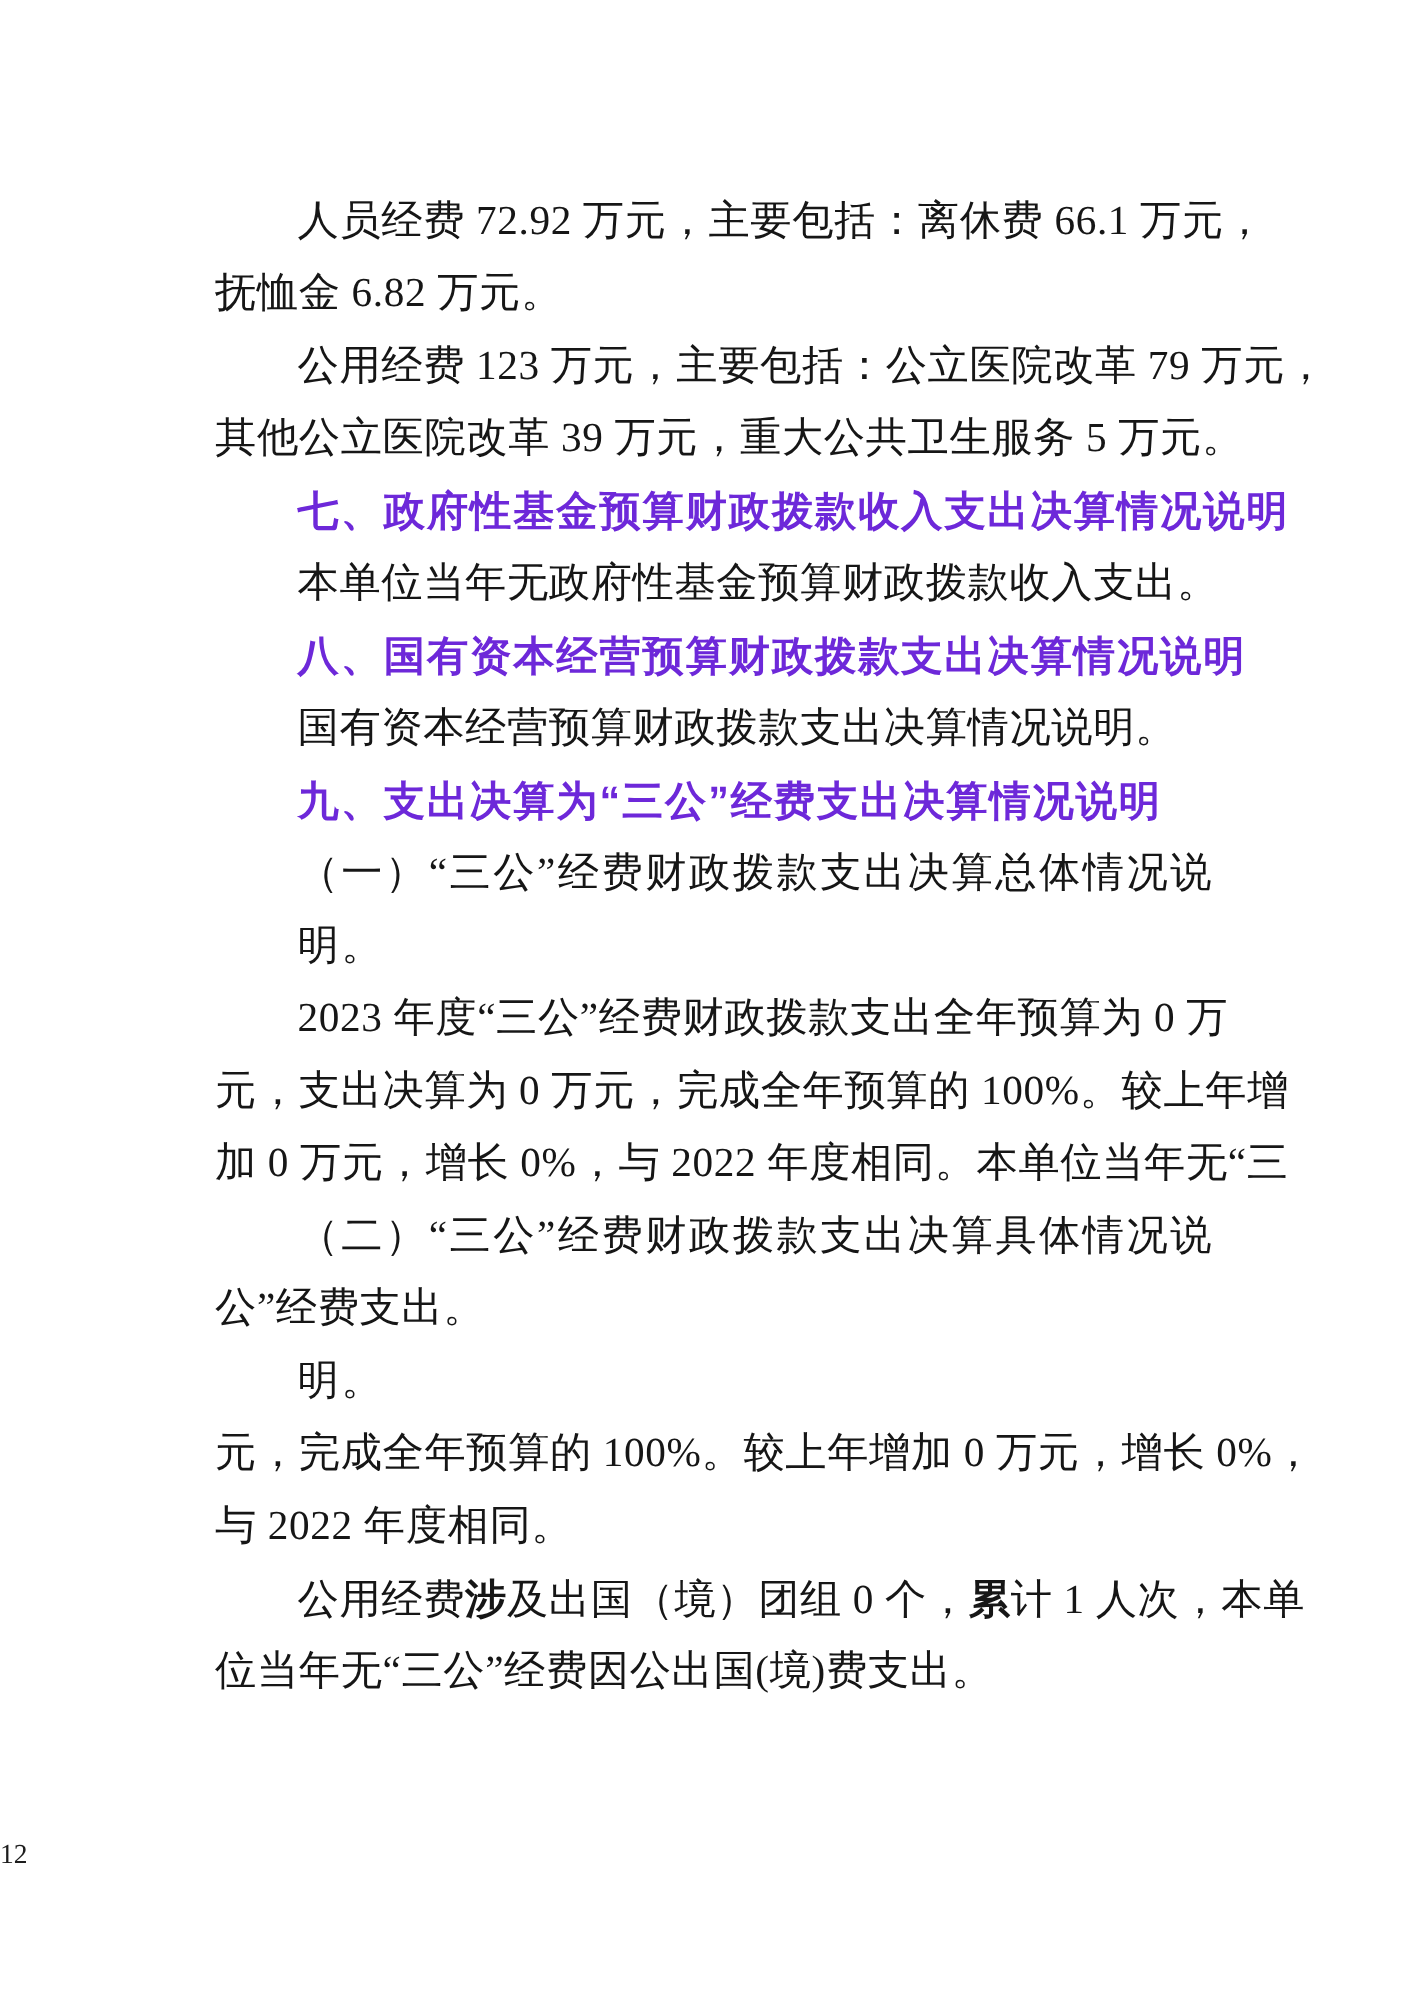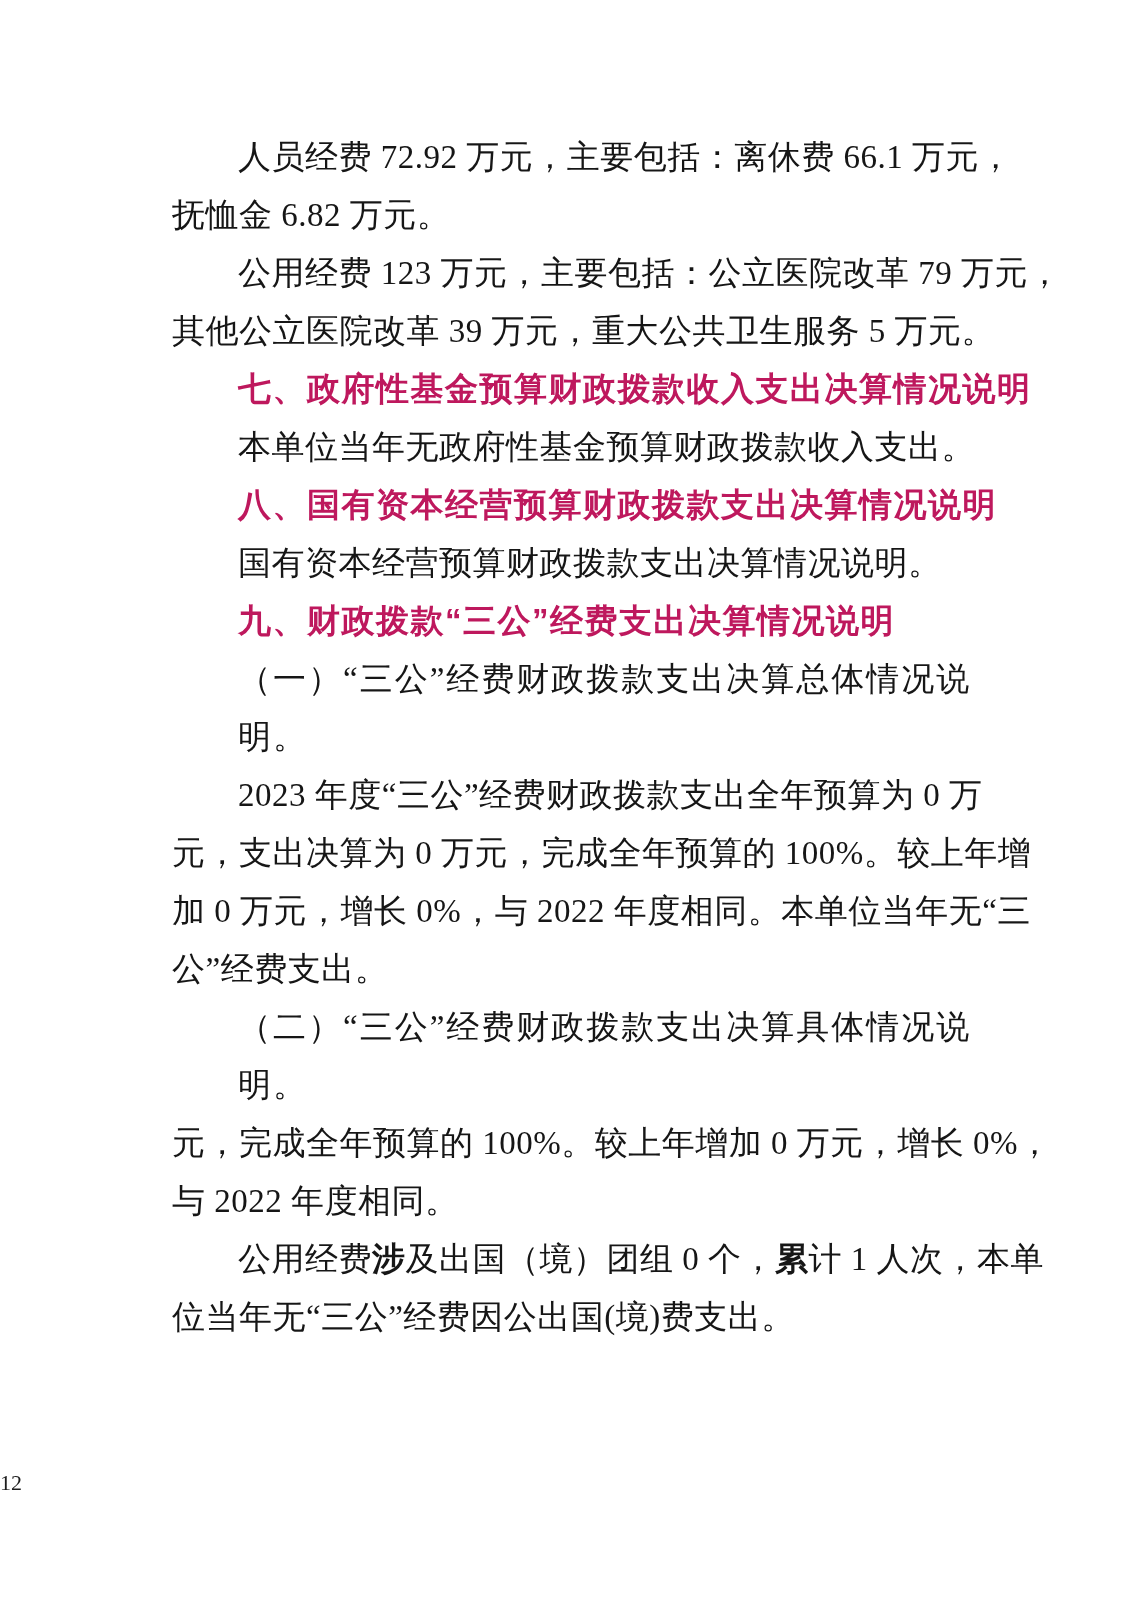--- a/index.html
+++ b/index.html
@@ -16,41 +16,41 @@
   .page {
     position: absolute;
     left: 0; top: 0;
     width: 1131px;
     height: 1600px;
     background: #ffffff;
   }
   .content {
     position: absolute;
     left: 172px;
-    top: 128px;
+    top: 148px;
     width: 792px;
   }
   .line {
     height: 58px;
     line-height: 58px;
     font-size: 33px;
     font-family: "Liberation Serif", serif;
     color: #161616;
     white-space: nowrap;
     letter-spacing: 0.5px;
   }
   .indent {
     padding-left: 66px;
   }
   .heading {
     font-family: "Liberation Sans", sans-serif;
     font-weight: 700;
     font-size: 33px;
     letter-spacing: 1.5px;
-    color: #be185d;
+    color: #6d28d9;
   }
   .kaiti {
     font-family: Liberation Serif, serif;
     letter-spacing: 2px;
   }
   .b {
     font-weight: 700;
     font-family: "Liberation Sans", sans-serif;
   }
   .page-number {
@@ -74,31 +74,31 @@
 
     <div class="line indent">公用经费 123 万元，主要包括：公立医院改革 79 万元，</div>
     <div class="line">其他公立医院改革 39 万元，重大公共卫生服务 5 万元。</div>
 
     <div class="line indent heading">七、政府性基金预算财政拨款收入支出决算情况说明</div>
     <div class="line indent">本单位当年无政府性基金预算财政拨款收入支出。</div>
 
     <div class="line indent heading">八、国有资本经营预算财政拨款支出决算情况说明</div>
     <div class="line indent">国有资本经营预算财政拨款支出决算情况说明。</div>
 
-    <div class="line indent heading">九、财政拨款“三公”经费支出决算情况说明</div>
+    <div class="line indent heading">九、支出决算为“三公”经费支出决算情况说明</div>
 
     <div class="line indent kaiti">（一）“三公”经费财政拨款支出决算总体情况说</div>
     <div class="line indent kaiti">明。</div>
 
     <div class="line indent">2023 年度“三公”经费财政拨款支出全年预算为 0 万</div>
     <div class="line">元，支出决算为 0 万元，完成全年预算的 100%。较上年增</div>
     <div class="line">加 0 万元，增长 0%，与 2022 年度相同。本单位当年无“三</div>
+    <div class="line indent kaiti">（二）“三公”经费财政拨款支出决算具体情况说</div>
+
     <div class="line">公”经费支出。</div>
-
-    <div class="line indent kaiti">（二）“三公”经费财政拨款支出决算具体情况说</div>
     <div class="line indent kaiti">明。</div>
 
     <div class="line">元，完成全年预算的 100%。较上年增加 0 万元，增长 0%，</div>
     <div class="line">与 2022 年度相同。</div>
 
     <div class="line indent">
       <span>公用经费</span><span class="b">涉</span><span>及出国（境）团组 0 个，</span><span class="b">累</span><span>计 1 人次，本单</span>
     </div>
     <div class="line">位当年无“三公”经费因公出国(境)费支出。</div>
 

